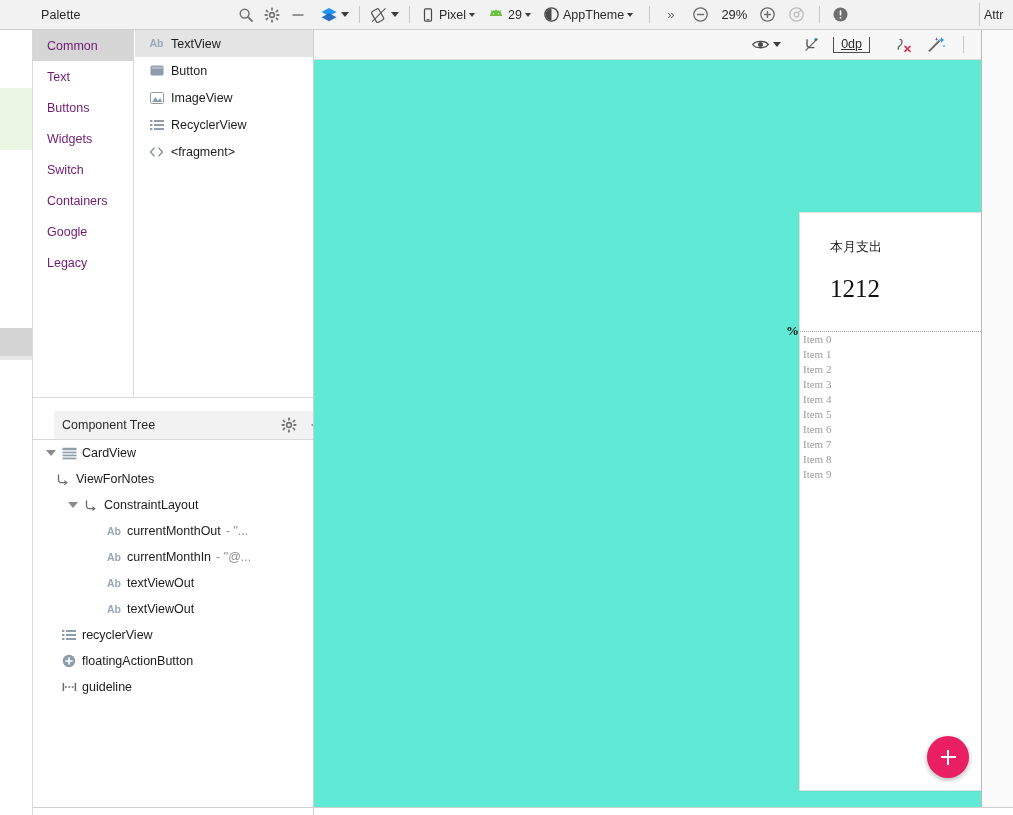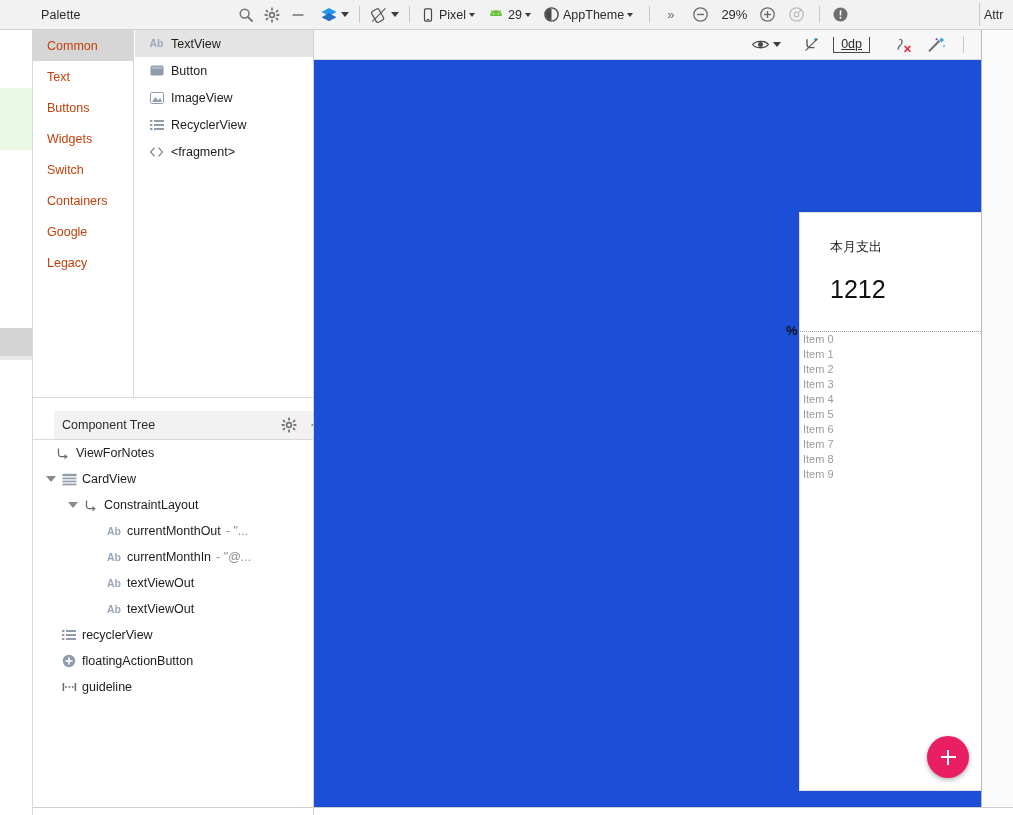--- a/index.html
+++ b/index.html
@@ -53,21 +53,21 @@
     padding-left: 4px; overflow: hidden;
   }
   .attrs-tab span { font-size: 12.5px; color: #2b2b2b; white-space: nowrap; }
   .attrs-divider { position: absolute; right: 33px; top: 3px; width: 1px; height: 23px; background: #c8c8c8; }
 
   
   .palette { position: absolute; left: 33px; top: 30px; width: 281px; height: 367px; background: #ffffff; }
   .palette-cats { position: absolute; left: 0; top: 0; width: 101px; height: 367px;
                   background: #ffffff; border-right: 1px solid #d9d9d9; }
   .cat { height: 31px; display: flex; align-items: center; padding-left: 14px;
-         font-size: 12.5px; color: #c2410c; cursor: default; }
+         font-size: 12.5px; color: #701a75; cursor: default; }
   .cat.sel { background: #d6d6d6; }
   .palette-items { position: absolute; left: 102px; top: 0; width: 179px; height: 367px; background: #ffffff; }
   .pitem { height: 27px; display: flex; align-items: center; padding-left: 14px; gap: 7px;
            font-size: 12.5px; color: #1c1c1c; cursor: default; }
   .pitem.sel { background: #e4e4e4; }
   .pi-ico { width: 15px; height: 15px; flex: none; display: flex; align-items: center; justify-content: center; }
   .ab-glyph { font-size: 10.5px; color: #9aa7b8; font-weight: 600; line-height: 1; }
   .palette-bottom { position: absolute; left: 33px; top: 397px; width: 281px; height: 1px; background: #d9d9d9; }
 
   
@@ -91,21 +91,21 @@
   
   .dt { position: absolute; left: 314px; top: 30px; width: 699px; height: 29px; background: #f7f7f7; }
   .dt-inner { display: flex; align-items: center; height: 29px; padding-left: 10px; gap: 2px; justify-content: flex-end; }
   .dt-btn { display: flex; align-items: center; gap: 3px; padding: 0 5px; height: 29px; }
   .dt-line { position: absolute; left: 314px; top: 59px; width: 667px; height: 1px; background: #d9d9d9; }
   .dp-chip { font-size: 12.5px; color: #2b2b2b; text-decoration: underline; padding: 0 3px; }
   .dp-box { border-bottom: 1px solid #4a4a4a; border-left: 1px solid #4a4a4a; border-right: 1px solid #4a4a4a;
             padding: 0 4px 1px 4px; }
 
   
-  .canvas { position: absolute; left: 314px; top: 60px; width: 667px; height: 747px; background: #1d4ed8; }
+  .canvas { position: absolute; left: 314px; top: 60px; width: 667px; height: 747px; background: #5eead4; font-family: Liberation Serif, serif; }
   .canvas-right-edge { position: absolute; left: 981px; top: 30px; width: 1px; height: 777px; background: #b9b9b9; }
   .canvas-far { position: absolute; left: 982px; top: 30px; width: 31px; height: 777px; background: #fbfbfb; }
   .canvas-bottom { position: absolute; left: 314px; top: 807px; width: 699px; height: 1px; background: #cfcfcf; }
 
   
   .device {
     position: absolute; left: 485px; top: 152px; width: 325px; height: 579px;
     background: #ffffff; border: 1px solid #e2e2e2;
     box-shadow: 0 0 0 1px rgba(0,0,0,0.02);
   }
@@ -392,46 +392,46 @@
       <span class="hicon">
         <svg width="16" height="16" viewBox="0 0 16 16">
             <line x1="2.5" y1="8" x2="13.5" y2="8" stroke="#4a4a4a" stroke-width="1.5"></line>
           </svg>
       </span>
     </div>
   </div>
   <div class="ct-header-line"></div>
 
   <div class="ct-body">
-    <div class="ct-row" style="padding-left:6px">
-      <span class="ct-arrow"></span>
-      <span class="ct-ico">
-        <svg width="14" height="14" viewBox="0 0 14 14">
-            <path d="M2.5 2.5 v5.5 a2.6 2.6 0 0 0 2.6 2.6 h5" fill="none" stroke="#6a6a6a" stroke-width="1.3"></path>
-            <polyline points="8.4,8.6 10.8,10.7 8.4,12.6" fill="none" stroke="#6a6a6a" stroke-width="1.2"></polyline>
-          </svg>
-      </span>
-      <span>ViewForNotes</span>
-    </div>
-
     <div class="ct-row" style="padding-left:12px">
       <span class="ct-arrow">
           <span class="tri"></span>
         </span>
       <span class="ct-ico">
         <svg width="15" height="13" viewBox="0 0 15 13">
             <g fill="#8e9cab">
               <rect x="0.5" y="0.8" width="14" height="2.4"></rect>
               <rect x="0.5" y="4.6" width="14" height="1.7"></rect>
               <rect x="0.5" y="7.6" width="14" height="1.7"></rect>
               <rect x="0.5" y="10.6" width="14" height="1.7"></rect>
             </g>
           </svg>
       </span>
       <span>CardView</span>
+    </div>
+
+    <div class="ct-row" style="padding-left:6px">
+      <span class="ct-arrow"></span>
+      <span class="ct-ico">
+        <svg width="14" height="14" viewBox="0 0 14 14">
+            <path d="M2.5 2.5 v5.5 a2.6 2.6 0 0 0 2.6 2.6 h5" fill="none" stroke="#6a6a6a" stroke-width="1.3"></path>
+            <polyline points="8.4,8.6 10.8,10.7 8.4,12.6" fill="none" stroke="#6a6a6a" stroke-width="1.2"></polyline>
+          </svg>
+      </span>
+      <span>ViewForNotes</span>
     </div>
 
     <div class="ct-row" style="padding-left:34px">
       <span class="ct-arrow">
           <span class="tri"></span>
         </span>
       <span class="ct-ico">
         <svg width="14" height="14" viewBox="0 0 14 14">
             <path d="M2.5 2.5 v5.5 a2.6 2.6 0 0 0 2.6 2.6 h5" fill="none" stroke="#6a6a6a" stroke-width="1.3"></path>
             <polyline points="8.4,8.6 10.8,10.7 8.4,12.6" fill="none" stroke="#6a6a6a" stroke-width="1.2"></polyline>

